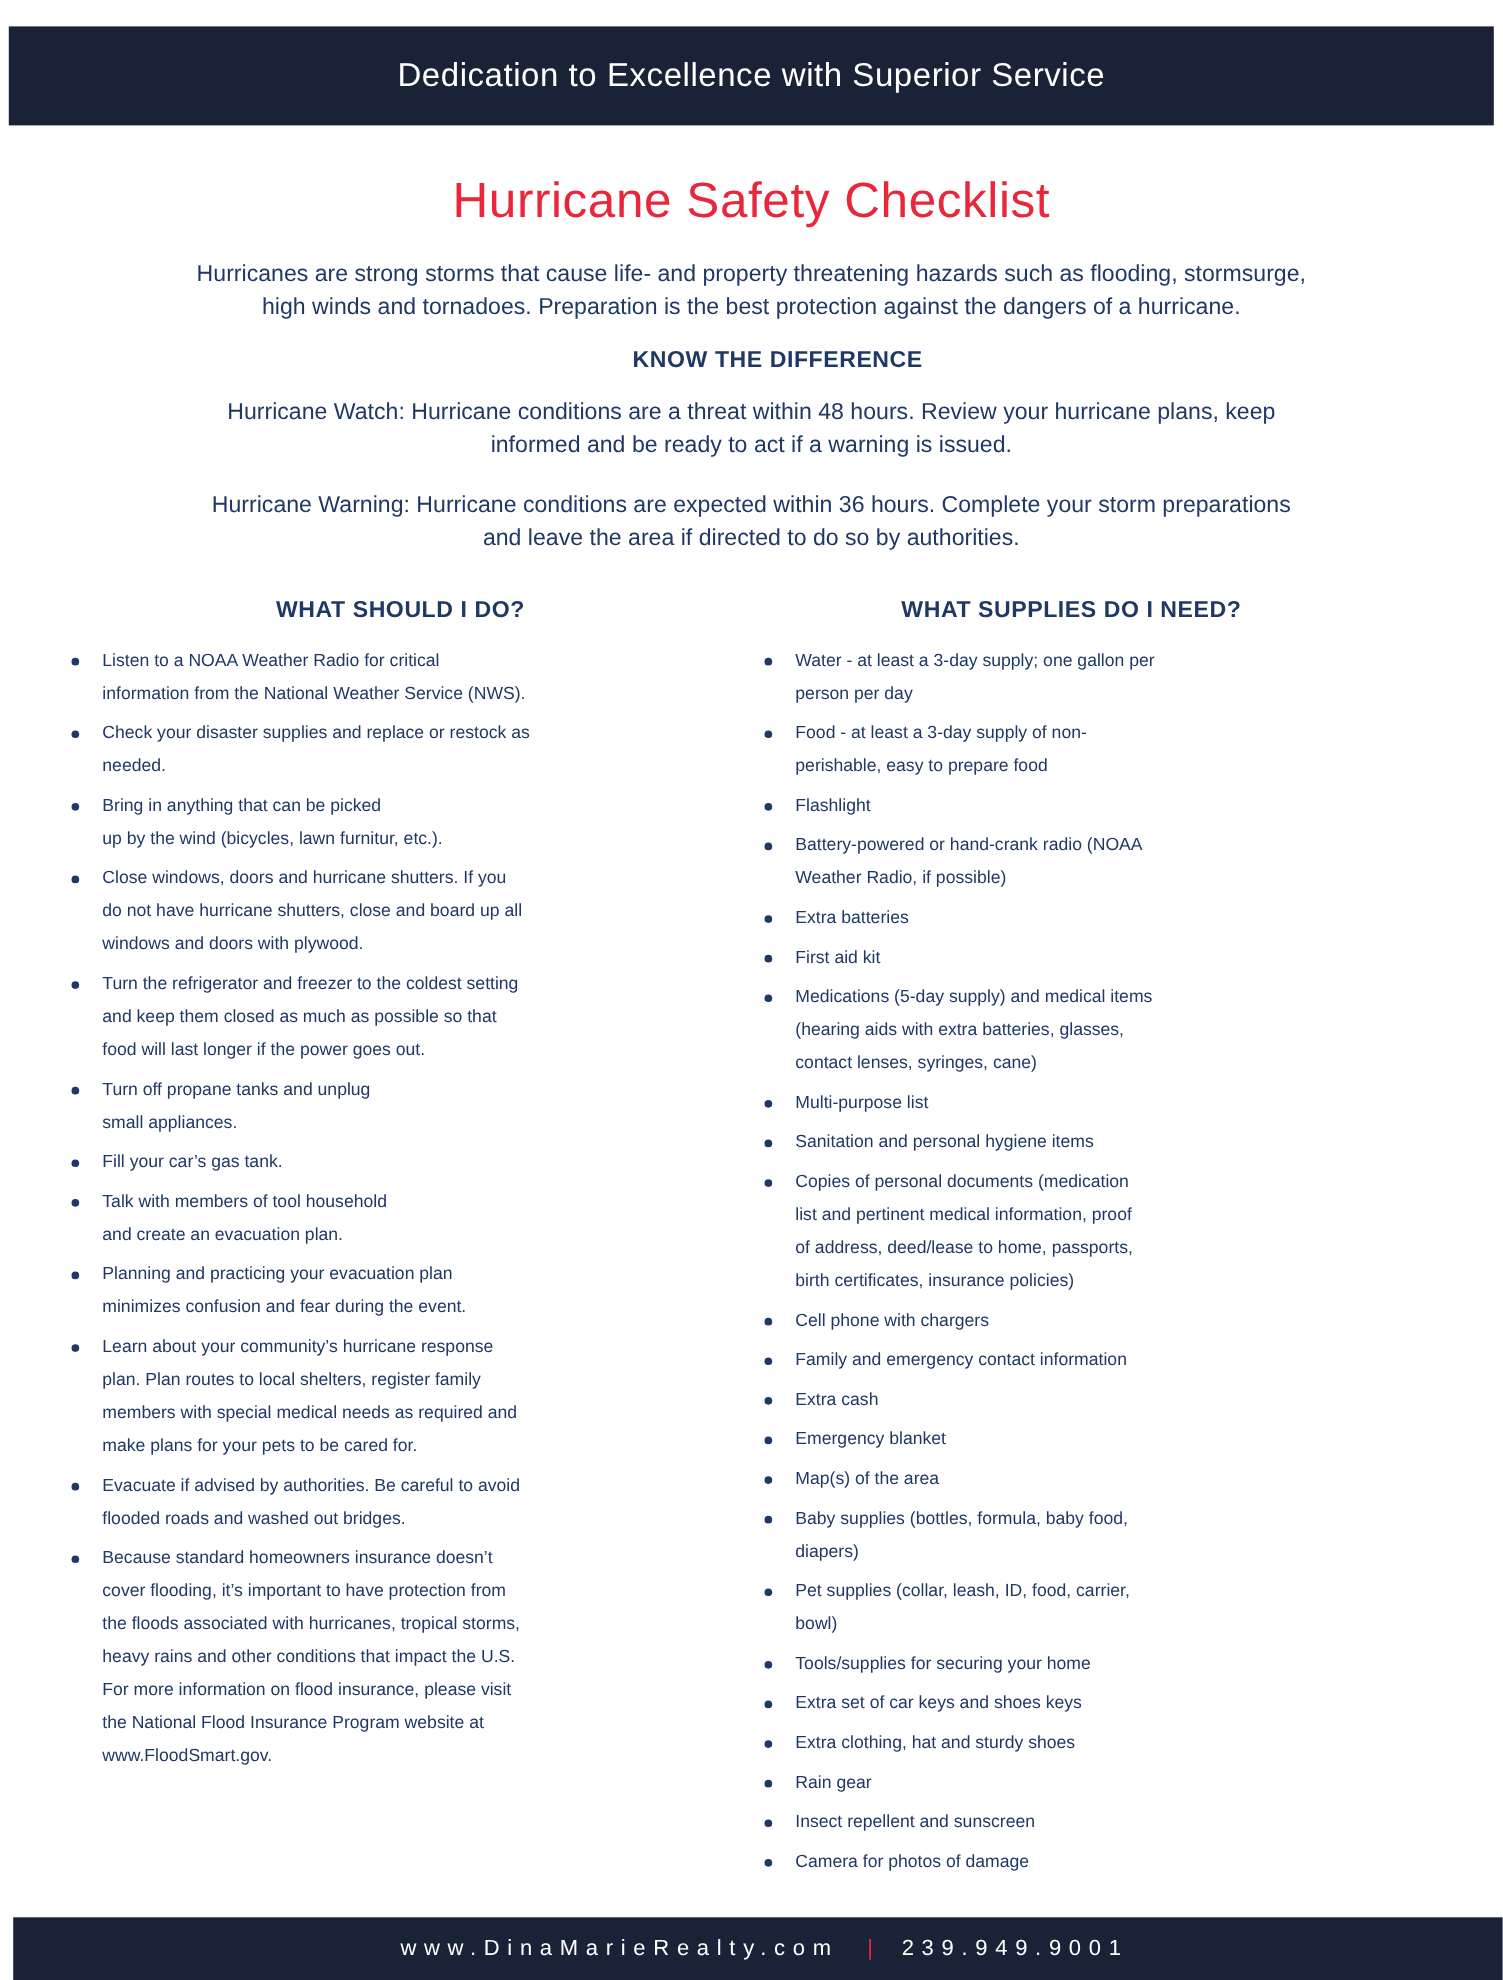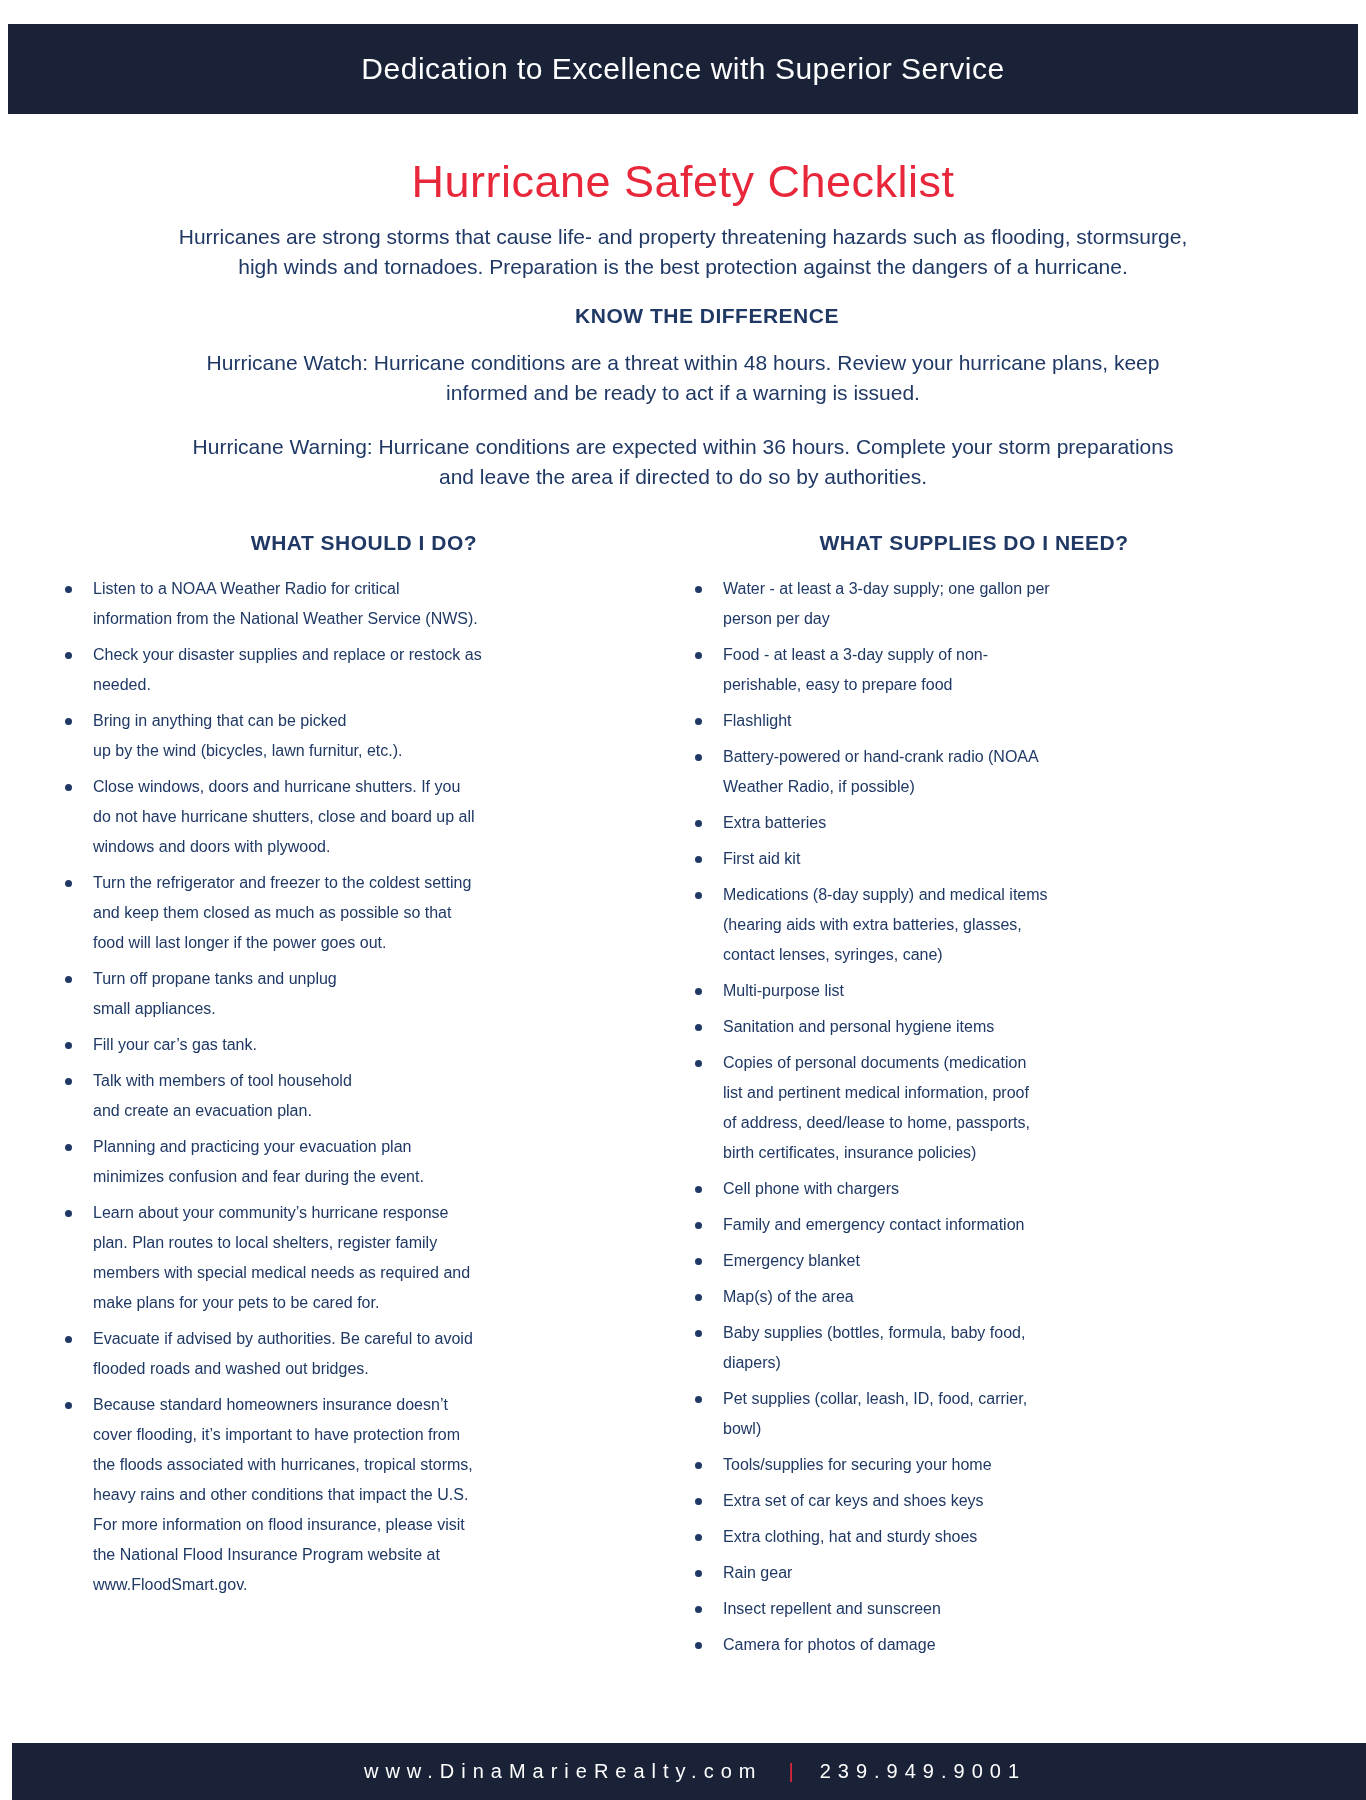--- a/index.html
+++ b/index.html
@@ -42,21 +42,21 @@
     font-weight: 400;
     letter-spacing: 0.5px;
   }
   .lead, .watch, .warning {
     margin-top: 14px;
     text-align: center;
     font-size: 21px;
     line-height: 30px;
     white-space: pre-line;
   }
-  .lead { margin-top: 14px; }
+  .lead { margin-top: 26px; }
   .kd-heading {
     margin-top: 22px;
     text-align: center;
     font-size: 21px;
     font-weight: 600;
     letter-spacing: 0.5px;
     margin-left: 48px;
   }
   .watch { margin-top: 20px; }
   .warning { margin-top: 24px; }
@@ -258,21 +258,21 @@
             <span class="item-text">Extra batteries</span>
           </li>
 
           <li>
             <span class="dot"></span>
             <span class="item-text">First aid kit</span>
           </li>
 
           <li>
             <span class="dot"></span>
-            <span class="item-text">Medications (8-day supply) and medical items
+            <span class="item-text">Medications (5-day supply) and medical items
 (hearing aids with extra batteries, glasses,
 contact lenses, syringes, cane)</span>
           </li>
 
           <li>
             <span class="dot"></span>
             <span class="item-text">Multi-purpose list</span>
           </li>
 
           <li>
@@ -291,20 +291,24 @@
           <li>
             <span class="dot"></span>
             <span class="item-text">Cell phone with chargers</span>
           </li>
 
           <li>
             <span class="dot"></span>
             <span class="item-text">Family and emergency contact information</span>
           </li>
 
+          <li>
+            <span class="dot"></span>
+            <span class="item-text">Extra cash</span>
+          </li>
 
           <li>
             <span class="dot"></span>
             <span class="item-text">Emergency blanket</span>
           </li>
 
           <li>
             <span class="dot"></span>
             <span class="item-text">Map(s) of the area</span>
           </li>

